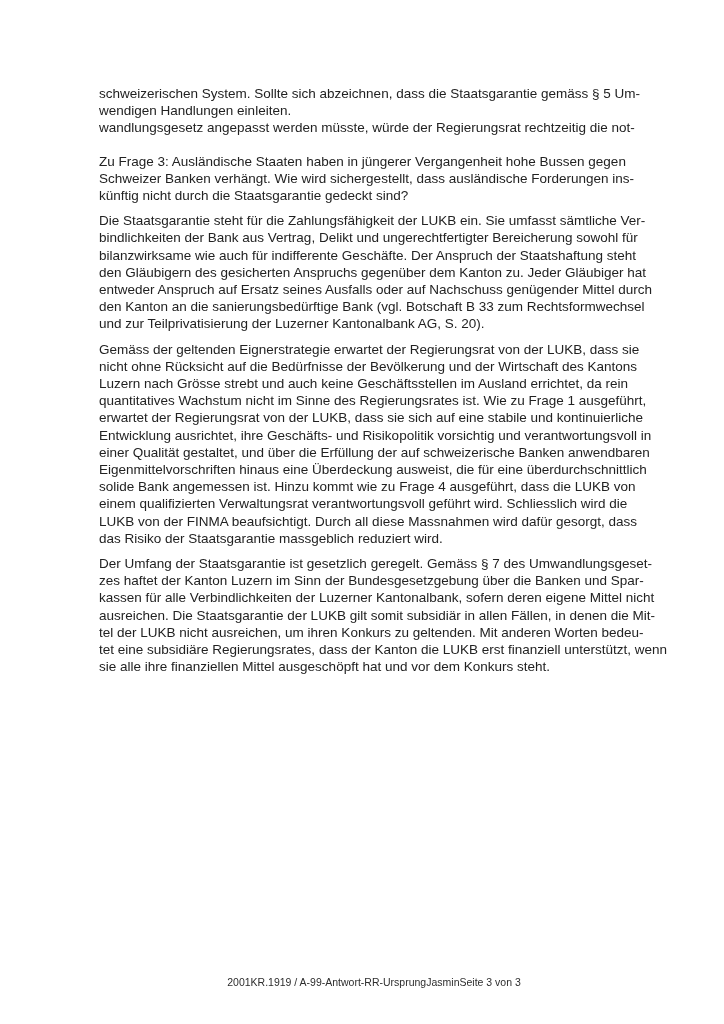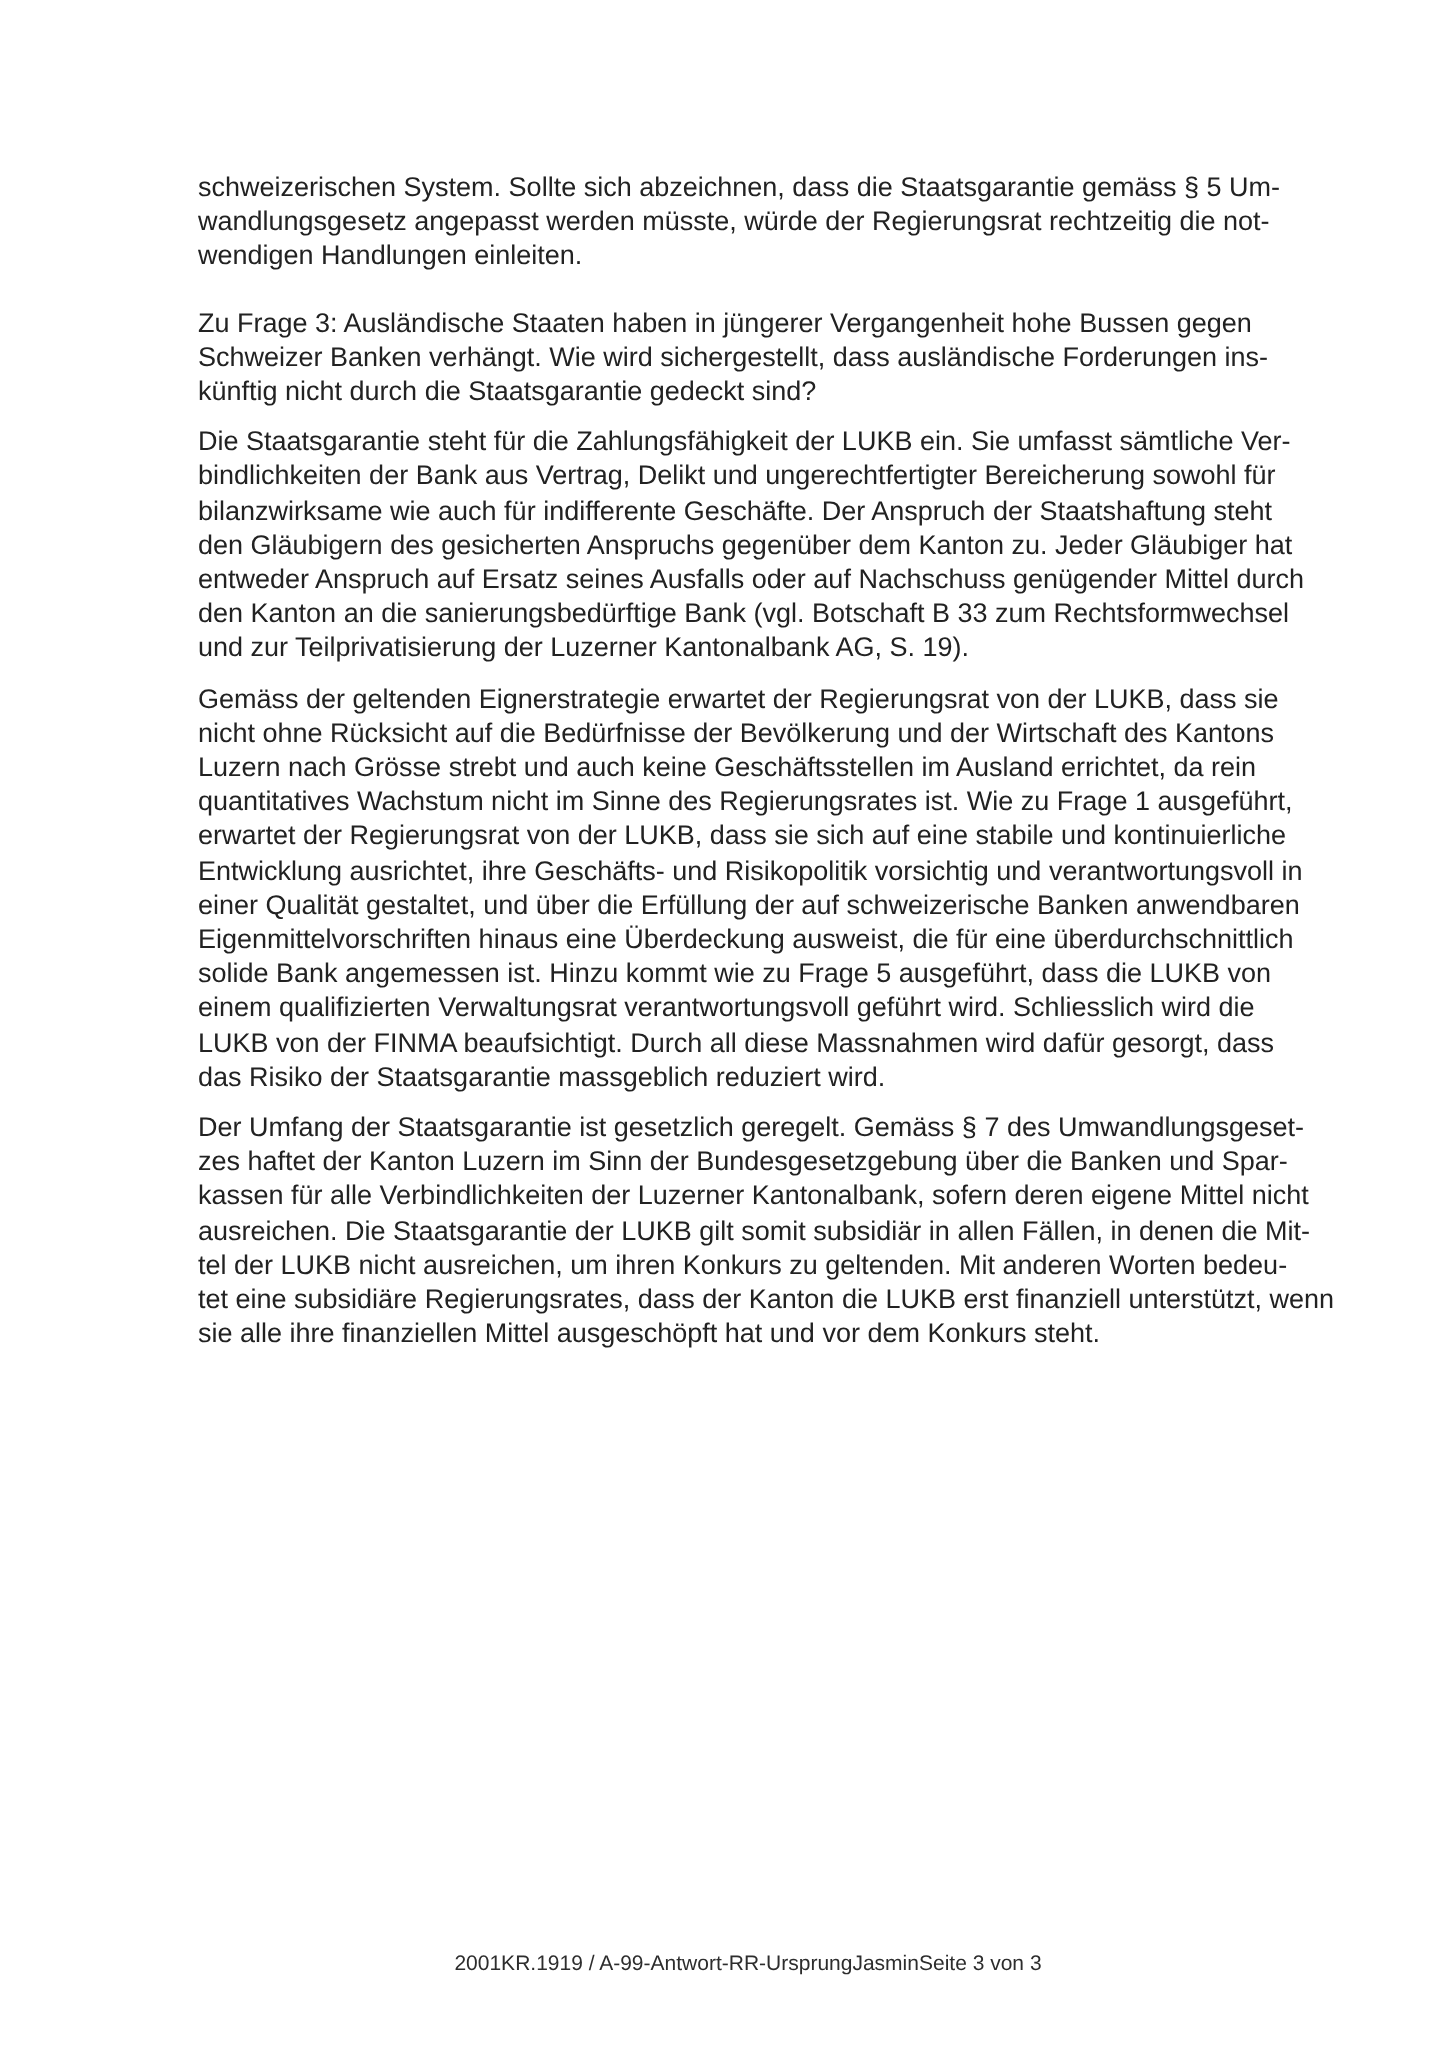--- a/index.html
+++ b/index.html
@@ -46,47 +46,47 @@
     color: #2d2d2d;
   }
 </style>
 </head>
 <body>
 
 <div class="page">
   <div class="text-body">
       <div class="para">
         <div class="line">schweizerischen System. Sollte sich abzeichnen, dass die Staatsgarantie gemäss § 5 Um-</div>
+        <div class="line">wendigen Handlungen einleiten.</div>
         <div class="line">wandlungsgesetz angepasst werden müsste, würde der Regierungsrat rechtzeitig die not-</div>
-        <div class="line">wendigen Handlungen einleiten.</div>
       </div>
       <div class="para question">
         <div class="line">Zu Frage 3: Ausländische Staaten haben in jüngerer Vergangenheit hohe Bussen gegen</div>
         <div class="line">Schweizer Banken verhängt. Wie wird sichergestellt, dass ausländische Forderungen ins-</div>
         <div class="line">künftig nicht durch die Staatsgarantie gedeckt sind?</div>
       </div>
       <div class="para">
         <div class="line">Die Staatsgarantie steht für die Zahlungsfähigkeit der LUKB ein. Sie umfasst sämtliche Ver-</div>
         <div class="line">bindlichkeiten der Bank aus Vertrag, Delikt und ungerechtfertigter Bereicherung sowohl für</div>
         <div class="line">bilanzwirksame wie auch für indifferente Geschäfte. Der Anspruch der Staatshaftung steht</div>
         <div class="line">den Gläubigern des gesicherten Anspruchs gegenüber dem Kanton zu. Jeder Gläubiger hat</div>
         <div class="line">entweder Anspruch auf Ersatz seines Ausfalls oder auf Nachschuss genügender Mittel durch</div>
         <div class="line">den Kanton an die sanierungsbedürftige Bank (vgl. Botschaft B 33 zum Rechtsformwechsel</div>
-        <div class="line">und zur Teilprivatisierung der Luzerner Kantonalbank AG, S. 19).</div>
+        <div class="line">und zur Teilprivatisierung der Luzerner Kantonalbank AG, S. 20).</div>
       </div>
       <div class="para">
         <div class="line">Gemäss der geltenden Eignerstrategie erwartet der Regierungsrat von der LUKB, dass sie</div>
         <div class="line">nicht ohne Rücksicht auf die Bedürfnisse der Bevölkerung und der Wirtschaft des Kantons</div>
         <div class="line">Luzern nach Grösse strebt und auch keine Geschäftsstellen im Ausland errichtet, da rein</div>
         <div class="line">quantitatives Wachstum nicht im Sinne des Regierungsrates ist. Wie zu Frage 1 ausgeführt,</div>
         <div class="line">erwartet der Regierungsrat von der LUKB, dass sie sich auf eine stabile und kontinuierliche</div>
         <div class="line">Entwicklung ausrichtet, ihre Geschäfts- und Risikopolitik vorsichtig und verantwortungsvoll in</div>
         <div class="line">einer Qualität gestaltet, und über die Erfüllung der auf schweizerische Banken anwendbaren</div>
         <div class="line">Eigenmittelvorschriften hinaus eine Überdeckung ausweist, die für eine überdurchschnittlich</div>
-        <div class="line">solide Bank angemessen ist. Hinzu kommt wie zu Frage 5 ausgeführt, dass die LUKB von</div>
+        <div class="line">solide Bank angemessen ist. Hinzu kommt wie zu Frage 4 ausgeführt, dass die LUKB von</div>
         <div class="line">einem qualifizierten Verwaltungsrat verantwortungsvoll geführt wird. Schliesslich wird die</div>
         <div class="line">LUKB von der FINMA beaufsichtigt. Durch all diese Massnahmen wird dafür gesorgt, dass</div>
         <div class="line">das Risiko der Staatsgarantie massgeblich reduziert wird.</div>
       </div>
       <div class="para">
         <div class="line">Der Umfang der Staatsgarantie ist gesetzlich geregelt. Gemäss § 7 des Umwandlungsgeset-</div>
         <div class="line">zes haftet der Kanton Luzern im Sinn der Bundesgesetzgebung über die Banken und Spar-</div>
         <div class="line">kassen für alle Verbindlichkeiten der Luzerner Kantonalbank, sofern deren eigene Mittel nicht</div>
         <div class="line">ausreichen. Die Staatsgarantie der LUKB gilt somit subsidiär in allen Fällen, in denen die Mit-</div>
         <div class="line">tel der LUKB nicht ausreichen, um ihren Konkurs zu geltenden. Mit anderen Worten bedeu-</div>

